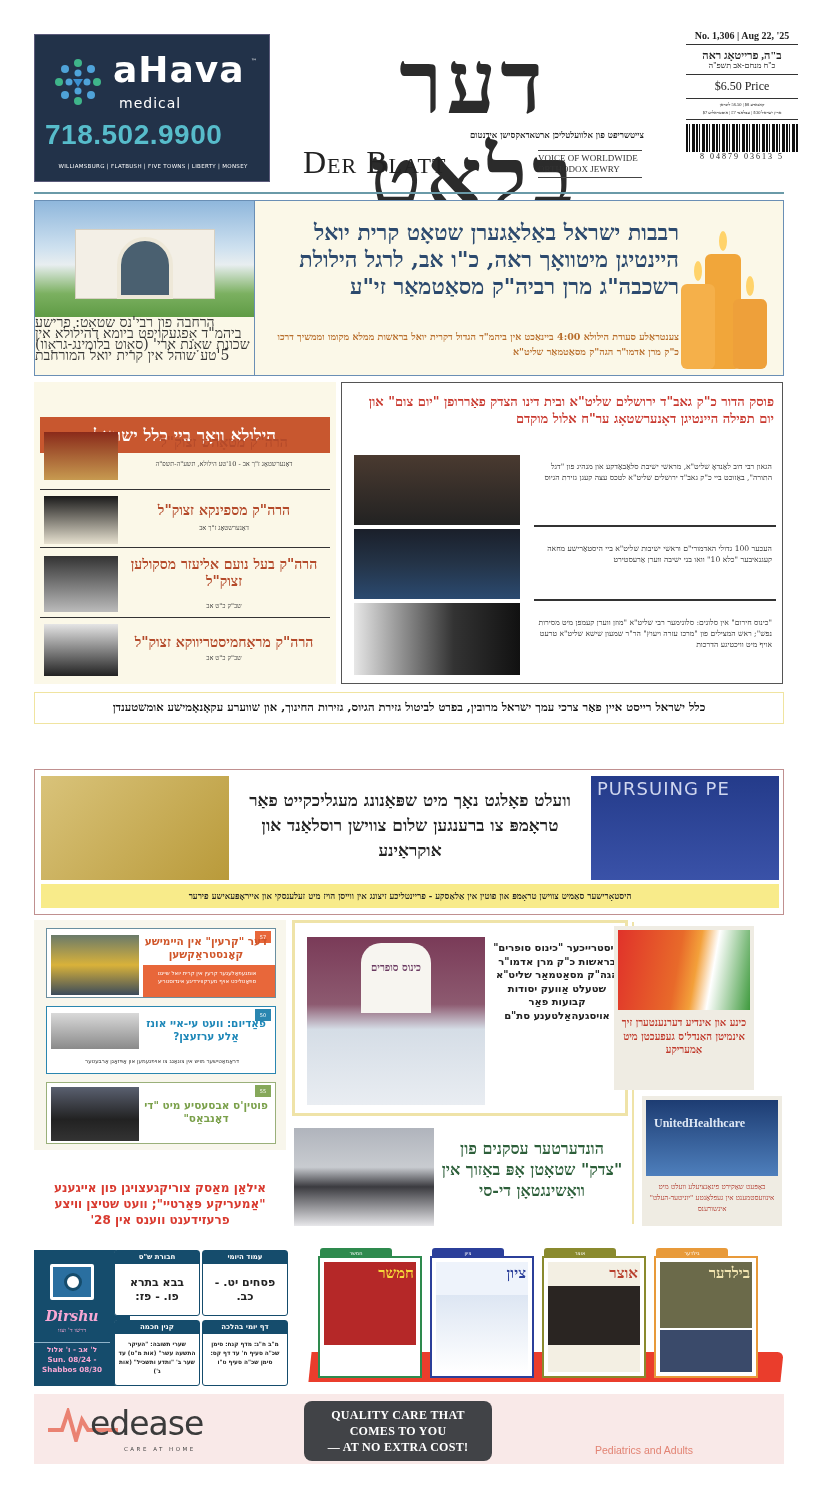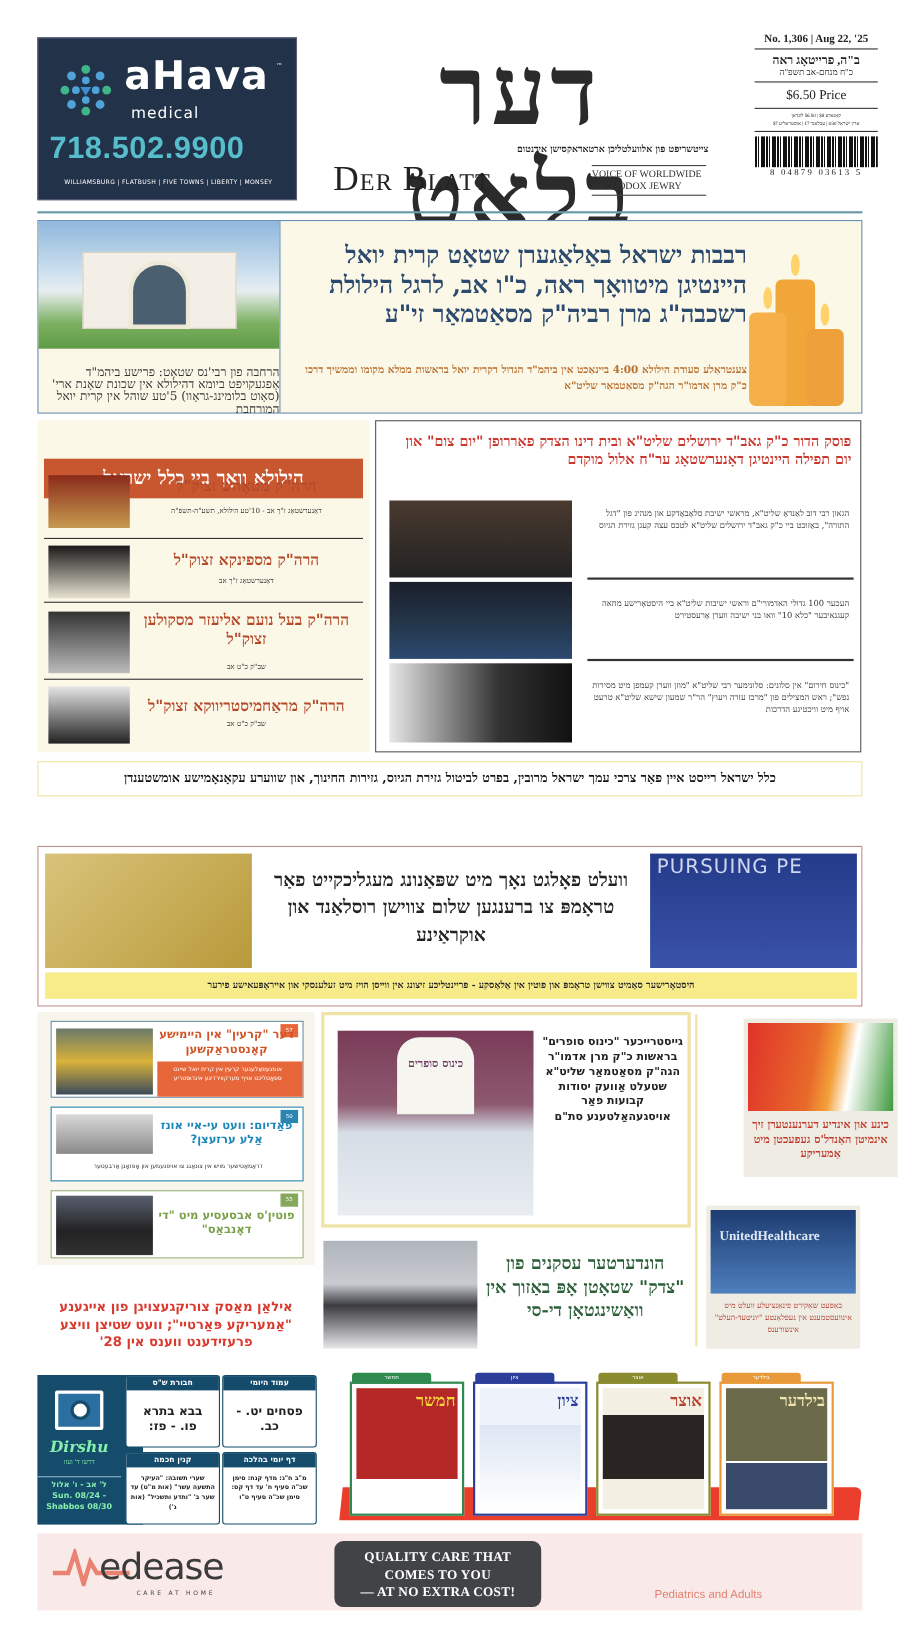--- a/index.html
+++ b/index.html
@@ -30,21 +30,21 @@
   .barcode { margin-top: 4px; height: 28px; background: repeating-linear-gradient(90deg, #111 0 2px, #fff 2px 3px, #111 3px 4px, #fff 4px 6px, #111 6px 9px, #fff 9px 10px); }
   .issue .bcnum { font-size: 8px; letter-spacing: 2px; text-align: center; }
 
   .rule-top { left: 34px; top: 192px; width: 750px; height: 2px; background: #6a9aa8; }
 
   
   .banner1 { left: 34px; top: 200px; width: 750px; height: 176px; background: #fbf8e8; border: 1.5px solid #6a8fb5; }
   .banner1 .photo { position: absolute; left: 0; top: 0; width: 220px; height: 116px; background: linear-gradient(#8fb7dc 0%, #cde0ef 40%, #e8eef0 55%, #7bb060 80%, #5f9b45 100%); border-right: 1.5px solid #6a8fb5; }
   .banner1 .photo .bldg { position: absolute; left: 40px; top: 28px; width: 140px; height: 70px; background: #f3efe6; border: 1px solid #d6d0c2; }
   .banner1 .photo .arch { position: absolute; left: 82px; top: 36px; width: 56px; height: 62px; background: #4a6070; border-radius: 28px 28px 0 0; border: 4px solid #eee8d8; }
-  .banner1 .caption { position: absolute; left: 0; top: 116px; width: 220px; height: 58px; border-right: 1.5px solid #6a8fb5; text-align: right; font-size: 11px; line-height: 11px; padding-top: 16px; color: #333; }
+  .banner1 .caption { position: absolute; left: 0; top: 116px; width: 220px; height: 58px; border-right: 1.5px solid #6a8fb5; text-align: left; font-size: 14px; line-height: 11px; padding-top: 0; color: #333; }
   .banner1 .headline { position: absolute; left: 238px; top: 18px; width: 406px; text-align: right; color: #2c4a6e; font-size: 22px; font-weight: bold; line-height: 27px; }
   .banner1 .sub { position: absolute; left: 238px; top: 128px; width: 406px; text-align: right; color: #b86e2c; font-size: 9.5px; font-weight: bold; line-height: 15px; }
   .candles { position: absolute; left: 640px; top: 28px; width: 100px; height: 140px; }
 
   
   .hilula { left: 34px; top: 382px; width: 302px; height: 302px; background: #fbf8e8; }
   .hilula .head { position: absolute; left: 6px; top: 5px; width: 290px; height: 36px; background: #c8572f; color: #fff; text-align: center; font-size: 17px; font-weight: bold; line-height: 36px; margin-top: 30px; }
   .hil-item { position: absolute; left: 6px; width: 290px; border-bottom: 1.5px solid #333; }
   .hil-item .pic { position: absolute; left: 4px; width: 74px; height: 48px; background: #555; }
   .hil-item .name { position: absolute; left: 84px; width: 200px; text-align: center; color: #b44a2a; font-size: 14px; font-weight: bold; line-height: 17px; }
@@ -82,30 +82,30 @@
   .kinus .pic { position: absolute; left: 12px; top: 14px; width: 178px; height: 168px; background: linear-gradient(#7a3b58 0%, #8d5a70 40%, #d5dde6 55%, #e9edf2 100%); }
   .kinus .pic .board { position: absolute; left: 54px; top: 6px; width: 70px; height: 70px; background: #f7f5f0; border-radius: 20px 20px 0 0; color: #6b3b62; font-size: 10px; text-align: center; padding-top: 18px; line-height: 13px; font-weight: bold; }
   .kinus .text { position: absolute; left: 196px; top: 18px; width: 132px; text-align: center; font-family: "DejaVu Sans", sans-serif; font-size: 10px; font-weight: bold; line-height: 13.5px; color: #222; }
 
   .capitol-pic { left: 294px; top: 1128px; width: 140px; height: 98px; background: linear-gradient(#b0b4bc 0%, #c8cbd0 40%, #3b3b40 60%, #e7e7ea 100%); }
   .dc-head { left: 440px; top: 1138px; width: 184px; text-align: center; color: #2d5f3a; font-size: 16px; font-weight: bold; line-height: 21px; }
 
   .vrule { left: 632px; top: 922px; width: 2px; height: 302px; background: #efe3a8; }
 
   
-  .right1 { left: 676px; top: 926px; width: 140px; height: 144px; background: #efece3; }
+  .right1 { left: 614px; top: 926px; width: 140px; height: 164px; background: #efece3; }
   .right1 .flag { position: absolute; left: 4px; top: 4px; width: 132px; height: 80px; background: linear-gradient(100deg, #e0322a 0%, #e86a2a 45%, #f3a03a 58%, #ffffff 70%, #3e9a3d 100%); }
   .right1 .text { position: absolute; left: 4px; top: 90px; width: 132px; text-align: center; color: #c0392b; font-size: 10px; font-weight: bold; line-height: 13.5px; }
   .right2 { left: 642px; top: 1096px; width: 140px; height: 130px; background: #efece3; }
   .right2 .pic { position: absolute; left: 4px; top: 4px; width: 132px; height: 76px; background: linear-gradient(#1d3c72, #4e7fbc); }
   .right2 .pic .txt { position: absolute; left: 8px; top: 16px; color: #dfe8f5; font-family: "Liberation Serif", serif; font-size: 12px; font-weight: bold; text-align: center; }
   .right2 .text { position: absolute; left: 4px; top: 86px; width: 132px; text-align: center; color: #b03a2e; font-size: 7px; line-height: 11px; }
 
   
-  .dirshu { left: 34px; top: 1250px; width: 96px; height: 136px; background: #154c6c; color: #86efac; text-align: center; }
+  .dirshu { left: 34px; top: 1250px; width: 96px; height: 136px; background: #154c6c; color: #f9a8d4; text-align: center; }
   .dirshu .book { position: absolute; left: 16px; top: 14px; width: 44px; height: 36px; border: 3px solid #fff; background: #2a6fa0; border-radius: 2px; }
   .dirshu .book .ring { position: absolute; left: 11px; top: 6px; width: 18px; height: 18px; border-radius: 50%; background: #fff; border: 3px solid #154c6c; }
   .dirshu .name { position: absolute; left: 0; top: 58px; width: 76px; font-family: "DejaVu Serif", serif; font-style: italic; font-size: 14px; font-weight: bold; }
   .dirshu .tag { position: absolute; left: 0; top: 76px; width: 76px; font-size: 6px; }
   .dirshu .dates { position: absolute; left: 0; top: 92px; width: 76px; font-family: "DejaVu Sans", sans-serif; font-size: 7.2px; font-weight: bold; line-height: 10px; border-top: 1px solid #8fb3c9; padding-top: 2px; }
   .study { position: absolute; width: 86px; background: #fff; border: 1.5px solid #154c6c; border-radius: 3px; }
   .study .h { background: #154c6c; color: #fff; font-family: "DejaVu Sans", sans-serif; font-size: 7px; font-weight: bold; text-align: center; height: 13px; line-height: 13px; }
   .study .b { text-align: center; direction: rtl; font-family: "DejaVu Sans", sans-serif; font-weight: bold; color: #222; }
 
   

